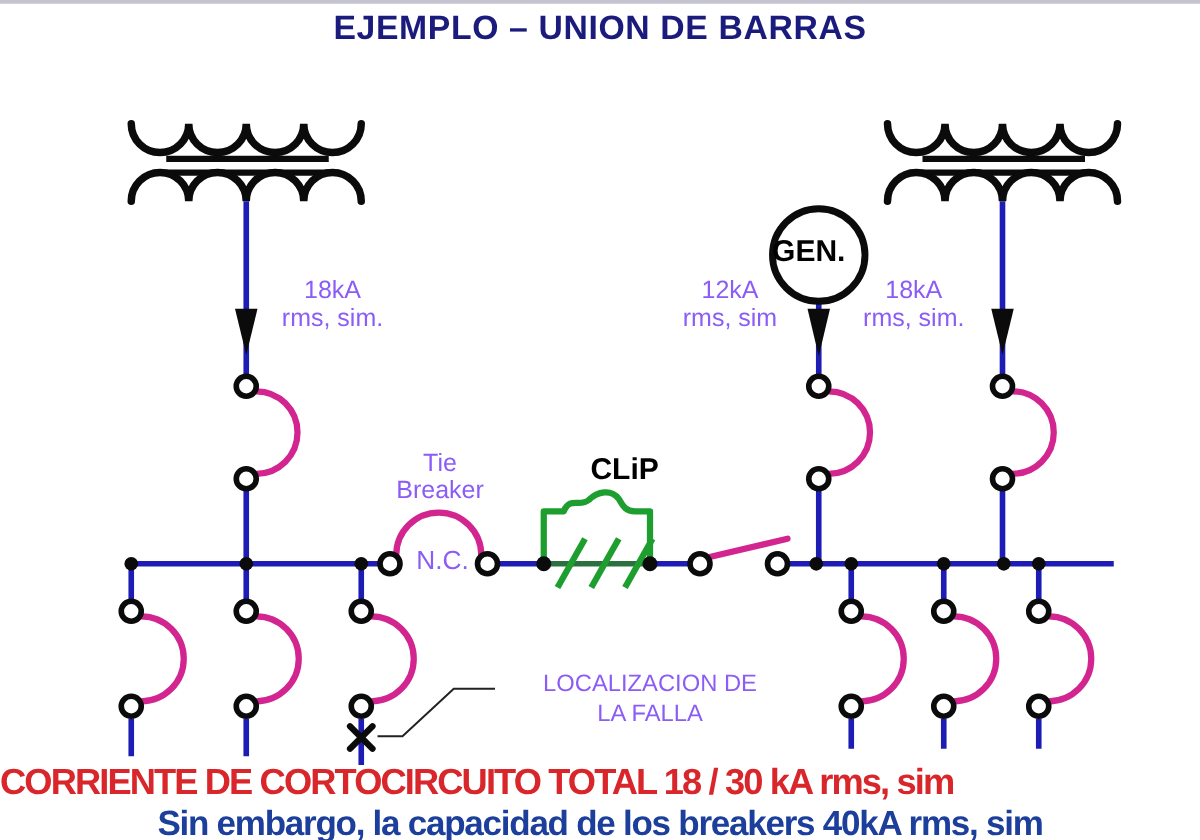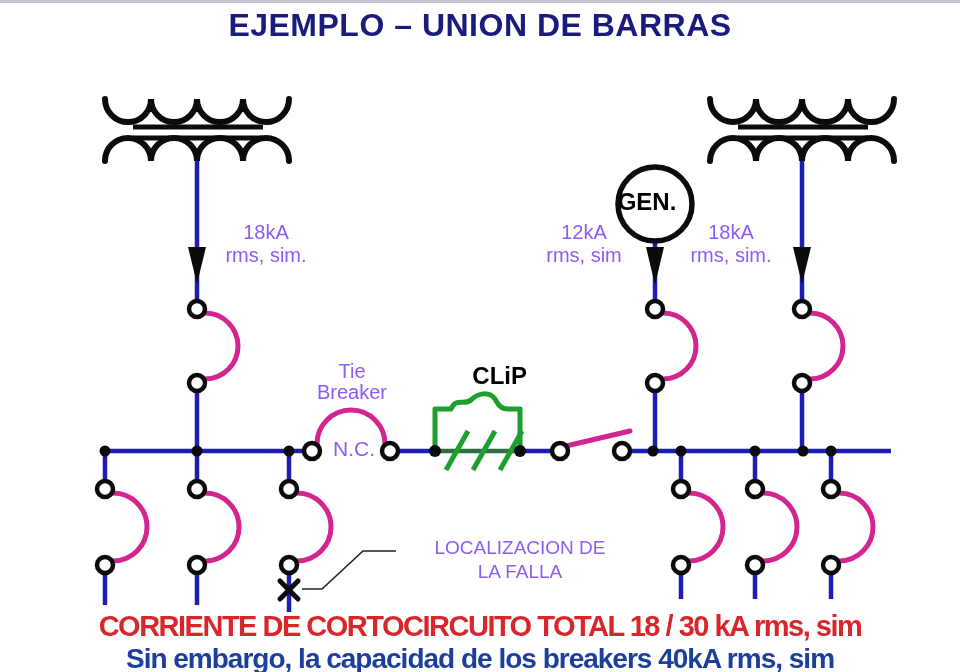--- a/index.html
+++ b/index.html
@@ -2,31 +2,31 @@
 <html style="--title-navy: #1b1b7e; --line-blue: #1d1db5; --breaker-pink: #d2258f; --clip-green: #1e9e2e; --alert-red: #d9262b; --footer-blue: #1c3f9c;"><head>
 <meta charset="utf-8">
 <style>
   html,body{margin:0;padding:0;}
   body{width:960px;height:672px;overflow:hidden;background:#ffffff;
        font-family:"Liberation Sans","DejaVu Sans",sans-serif;}
   #stage{position:relative;width:960px;height:672px;background:#fff;overflow:hidden;}
   #top-strip{position:absolute;left:0;top:0;width:960px;height:3px;background:#c4c4d0;}
   .abs{position:absolute;}
   #title{left:0;top:7px;width:960px;text-align:center;
-         font-size:32px;font-weight:bold;letter-spacing:.5px;color:var(--title-navy,#1b1b7e);}
+         font-size:27px;font-weight:bold;letter-spacing:.5px;color:var(--title-navy,#1b1b7e);}
   .lbl{color:#8b5cf6;font-size:20px;line-height:23px;text-align:center;}
   #lbl-tx-left{left:206px;top:221px;width:120px;}
   #lbl-gen{left:524px;top:221px;width:120px;}
   #lbl-tx-right{left:671px;top:221px;width:120px;}
   #lbl-tie{left:292px;top:361px;width:120px;line-height:21px;}
   #lbl-nc{left:326px;top:437px;width:56px;font-size:21px;}
   #lbl-clip{left:427px;top:364px;width:100px;font-weight:bold;font-size:24px;color:#000;text-align:right;}
   #lbl-gen-name{left:615px;top:190px;width:64px;font-weight:bold;font-size:24px;color:#000;}
   #lbl-fault{left:398px;top:536px;width:180px;font-size:19px;line-height:24px;margin-left:32px;}
-  #footer-red{left:0;top:610px;width:960px;text-align:center;font-weight:bold;
+  #footer-red{left:0;top:610px;width:960px;font-weight:bold;
               font-size:29px;letter-spacing:-1.5px;color:var(--alert-red,#d9262b);white-space:nowrap;}
   #footer-blue{left:0;top:643px;width:960px;text-align:center;font-weight:bold;
                font-size:28px;letter-spacing:-1px;color:var(--footer-blue,#1c3f9c);white-space:nowrap;}
   svg{position:absolute;left:0;top:0;}
   .w{stroke:#0b0b0b;stroke-width:6;fill:none;stroke-linecap:round;}
   .core{stroke:#0b0b0b;stroke-width:5;}
   .blue{stroke:var(--line-blue,#1d1db5);stroke-width:4.5;fill:none;}
   .pink{stroke:var(--breaker-pink,#d2258f);stroke-width:5;fill:none;stroke-linecap:round;}
   .green{stroke:var(--clip-green,#1e9e2e);stroke-width:5;fill:none;stroke-linejoin:round;}
   .bcirc{stroke:#0b0b0b;stroke-width:4.5;fill:#fff;}

